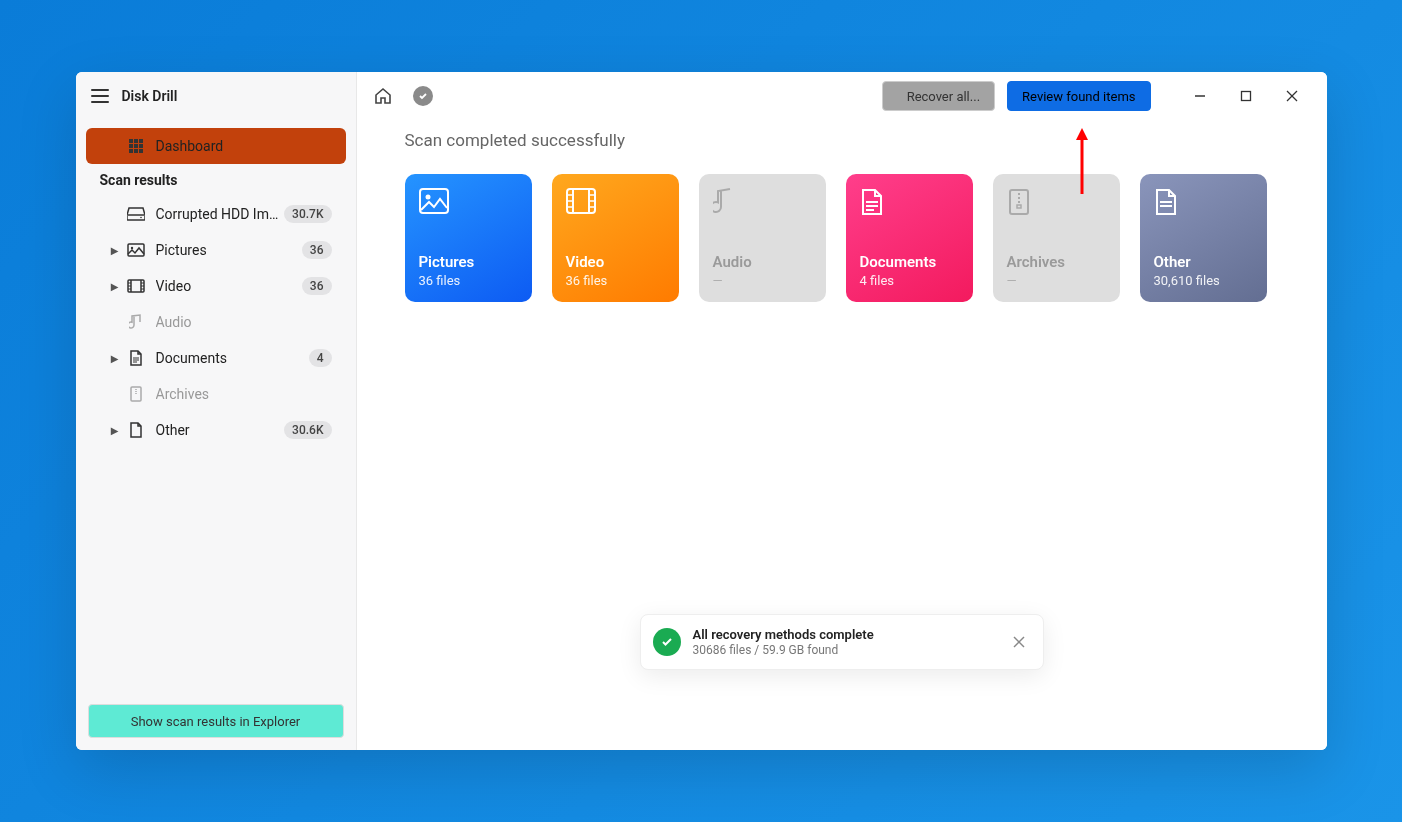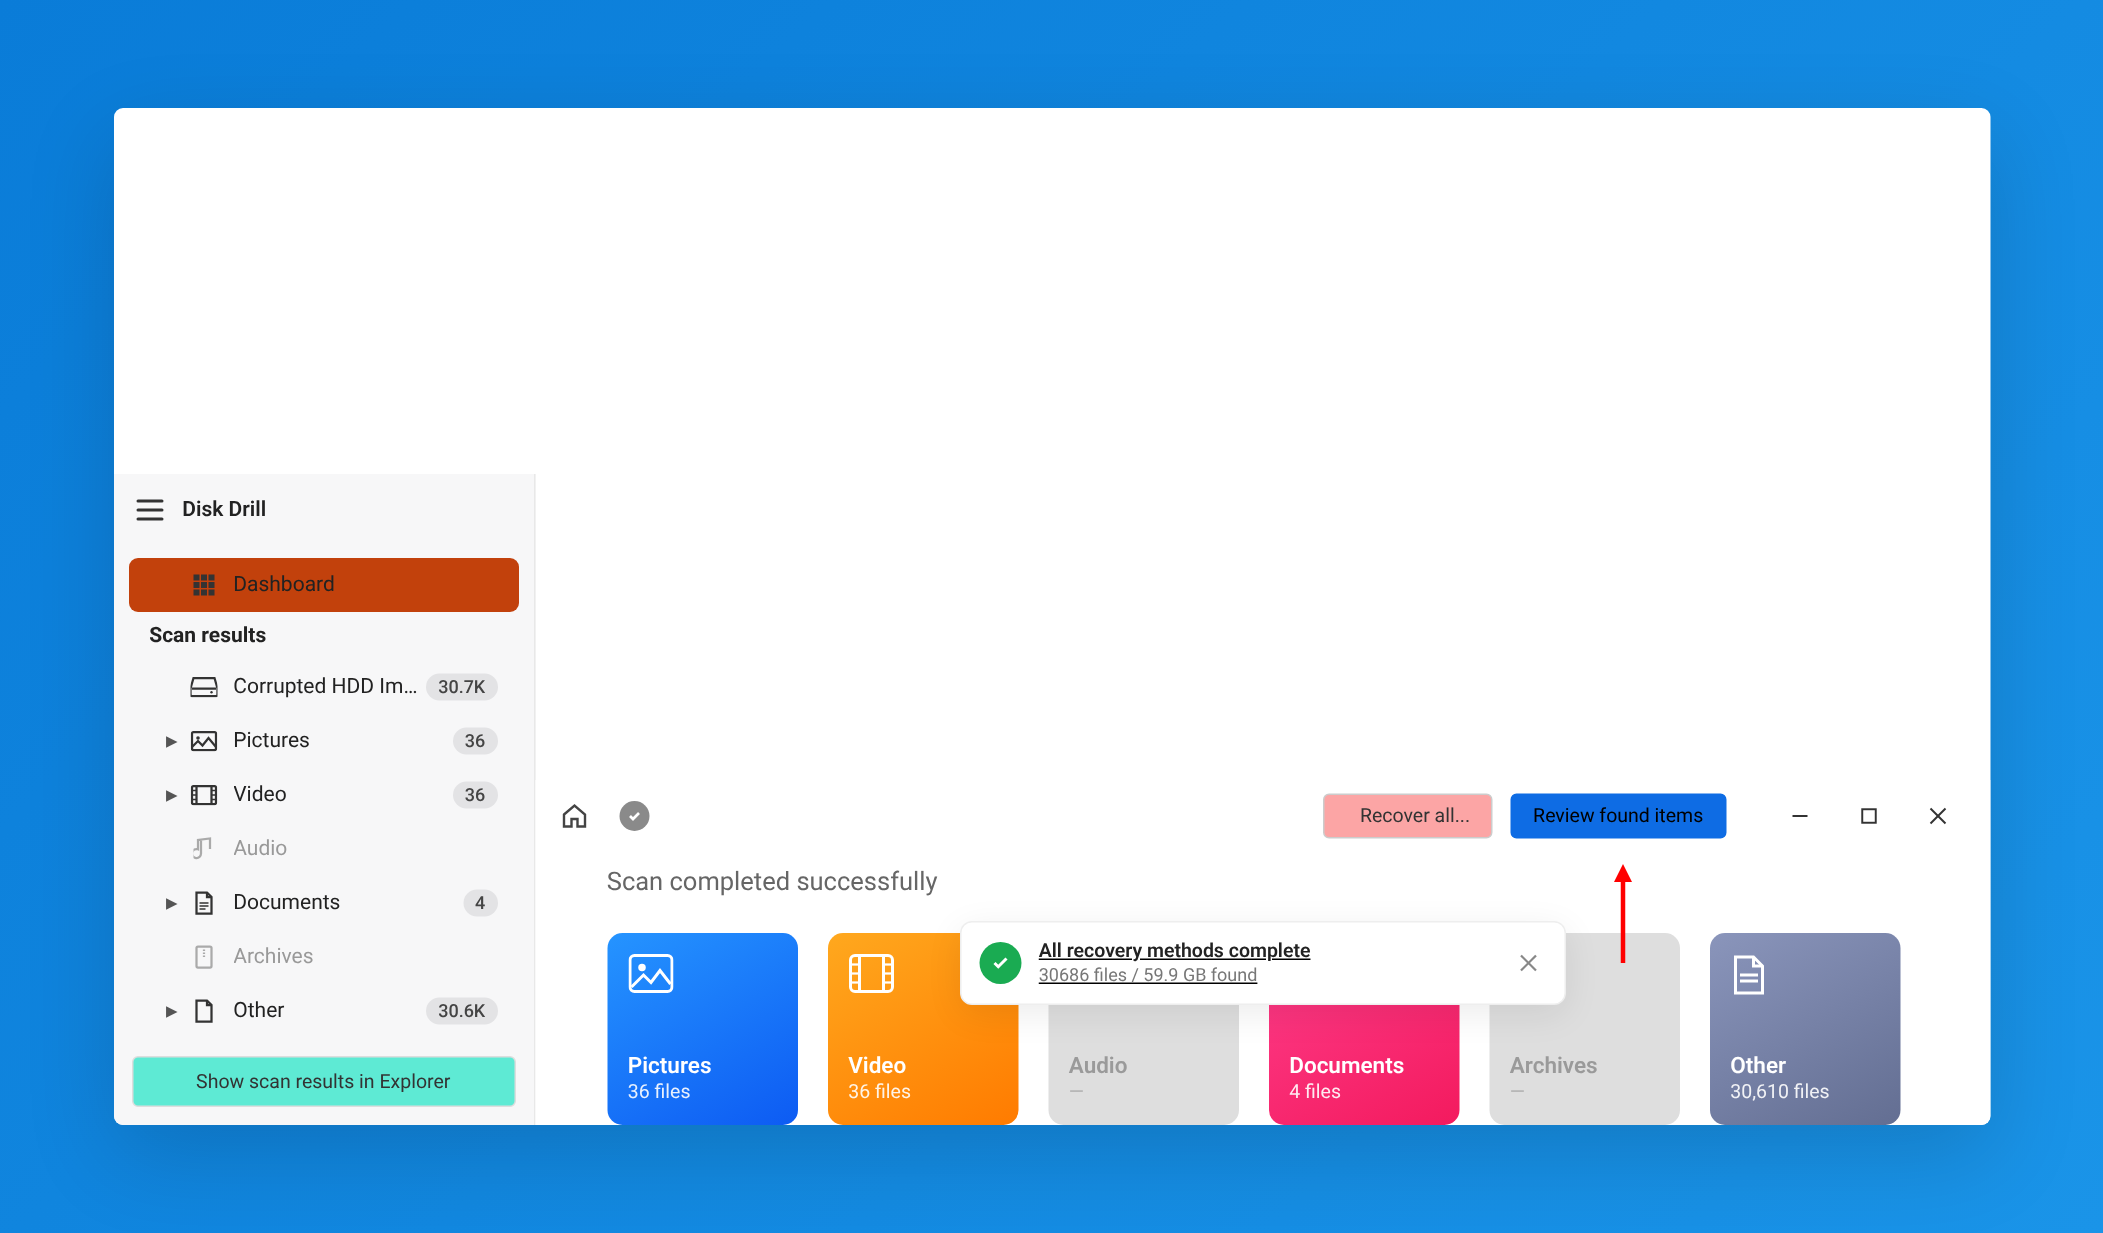--- a/index.html
+++ b/index.html
@@ -1,17 +1,17 @@
 <!DOCTYPE html>
 <html><head>
 <meta charset="utf-8">
 <style>
 * { margin: 0; padding: 0; box-sizing: border-box; font-family: -apple-system, BlinkMacSystemFont, "Segoe UI", Roboto, Arial, sans-serif; }
 body { background: linear-gradient(135deg, #0a7cd8 0%, #1a94e8 100%); width: 1402px; height: 822px; display: flex; align-items: center; justify-content: center; overflow: hidden; }
-.window { width: 1251px; height: 678px; background: #fff; border-radius: 6px; box-shadow: 0 20px 60px rgba(0,0,0,.15); display: flex; overflow: hidden; position: relative; align-items: flex-end; }
+.window { width: 1251px; height: 678px; background: #fff; border-radius: 6px; box-shadow: 0 20px 60px rgba(0,0,0,.15); display: flex; overflow: hidden; position: relative; }
 .sidebar { width: 281px; background: #f7f7f8; border-right: 1px solid #e8e8e8; display: flex; flex-direction: column; }
 .sidebar-header { height: 48px; display: flex; align-items: center; padding: 0 12px; gap: 10px; }
 .hamburger { width: 24px; height: 24px; display: flex; flex-direction: column; justify-content: center; gap: 4px; cursor: pointer; }
 .hamburger span { display: block; height: 2px; background: #333; border-radius: 1px; width: 18px; margin:0 auto; }
 .app-title { font-weight: 600; font-size: 14px; color: #222; }
 .sidebar-body { flex: 1; overflow-y: auto; padding-top: 8px; }
 .sidebar-item { display: flex; align-items: center; height: 36px; padding: 0 14px 0 22px; cursor: pointer; font-size: 14px; color: #222; border-radius: 6px; margin: 0 10px; }
 .sidebar-item.active { background: #c2410c; }
 .sidebar-item .chevron { width: 14px; display: inline-flex; justify-content:center; color:#555; font-size:10px; margin-right:4px; visibility:hidden;}
 .sidebar-item.has-children .chevron { visibility: visible; }
@@ -21,21 +21,21 @@
 .sidebar-item.muted .s-icon, .sidebar-item.muted .s-label { color:#999; }
 .section-header { font-weight: 700; font-size: 14px; color:#222; padding: 8px 24px 8px 24px; }
 .sidebar-footer { padding: 12px; }
 .explorer-btn { width:100%; height:34px; border:1px solid #ddd; background:#5eead4; border-radius:4px; font-size:13px; color:#333; cursor:pointer; }
 .main { flex:1; background:#fff; display:flex; flex-direction:column; position:relative; }
 .main-header { height:48px; display:flex; align-items:center; padding:0 12px; gap:12px; }
 .icon-btn { width:28px; height:28px; display:flex; align-items:center; justify-content:center; cursor:pointer; color:#444; }
 .status-badge-icon { width:20px; height:20px; border-radius:50%; background:#8a8a8a; display:flex; align-items:center; justify-content:center; color:#fff; font-size:11px; }
 .header-spacer { flex:1; }
 .btn { height:30px; padding: 0 14px; border-radius:4px; font-size:13px; cursor:pointer; border:1px solid transparent; }
-.btn-outline { background:#fca5a5; border-color:#ccc; color:#333;padding-left:24px; }
+.btn-outline { background:#a3a3a3; border-color:#ccc; color:#333;padding-left:24px; }
 .btn-primary { background:#0e6ce4; color:#000000; border-color:#0e6ce4; }
 .win-controls { display:flex; gap:0; margin-left:14px;}
 .win-btn { width:46px; height:48px; display:flex; align-items:center; justify-content:center; cursor:pointer; color:#333; }
 .content { padding: 8px 48px 0 48px; }
 .headline { font-size:30px; font-weight:600; color:#222; }
 .subhead { font-size:17px; color:#666; margin-top:2px; }
 .cards { display:flex; gap:20px; margin-top:24px; }
 .card { width:127px; height:128px; border-radius:10px; padding:14px; display:flex; flex-direction:column; cursor:pointer; color:#fff; }
 .card .c-icon { height:30px; display:flex; align-items:flex-start; }
 .card .c-spacer { flex:1; }
@@ -43,21 +43,21 @@
 .card .c-count { font-size:13px; opacity:.9; margin-top:2px;}
 .card-pictures { background: linear-gradient(150deg,#2594ff 0%, #0d5bf3 100%); }
 .card-video { background: linear-gradient(150deg,#ffa81e 0%, #ff7b00 100%); }
 .card-audio { background:#dedede; color:#9a9a9a; cursor:default; }
 .card-documents { background: linear-gradient(150deg,#ff3e8b 0%, #f31a5e 100%); }
 .card-archives { background:#dedede; color:#9a9a9a; cursor:default; }
 .card-other { background: linear-gradient(150deg,#8a95bb 0%, #636e92 100%); }
 .card.disabled .c-count { opacity:.7; }
 .toast { position:absolute; bottom:80px; left:50%; transform:translateX(-50%); width:404px; min-height:56px; background:#fff; border:1px solid #eee; border-radius:8px; box-shadow:0 6px 24px rgba(0,0,0,.08); display:flex; align-items:center; padding:10px 12px; gap:12px; }
 .toast .t-icon { width:28px; height:28px; border-radius:50%; background:#1aab52; display:flex; align-items:center; justify-content:center; color:#fff; flex-shrink:0;}
-.toast .t-body { flex:1;text-decoration:underline; }
+.toast .t-body { flex:1; }
 .toast .t-title { font-weight:600; font-size:13px; color:#222; }
 .toast .t-sub { font-size:12px; color:#777; margin-top:1px;}
 .toast .t-close { width:24px; height:24px; display:flex; align-items:center; justify-content:center; color:#888; cursor:pointer; }
 .annotation-arrow { position:absolute; top:54px; left:715px; color:#ff0000; pointer-events:none; }
 svg { display:block; }
 </style>
 </head>
 <body>
 
 <div class="window">

